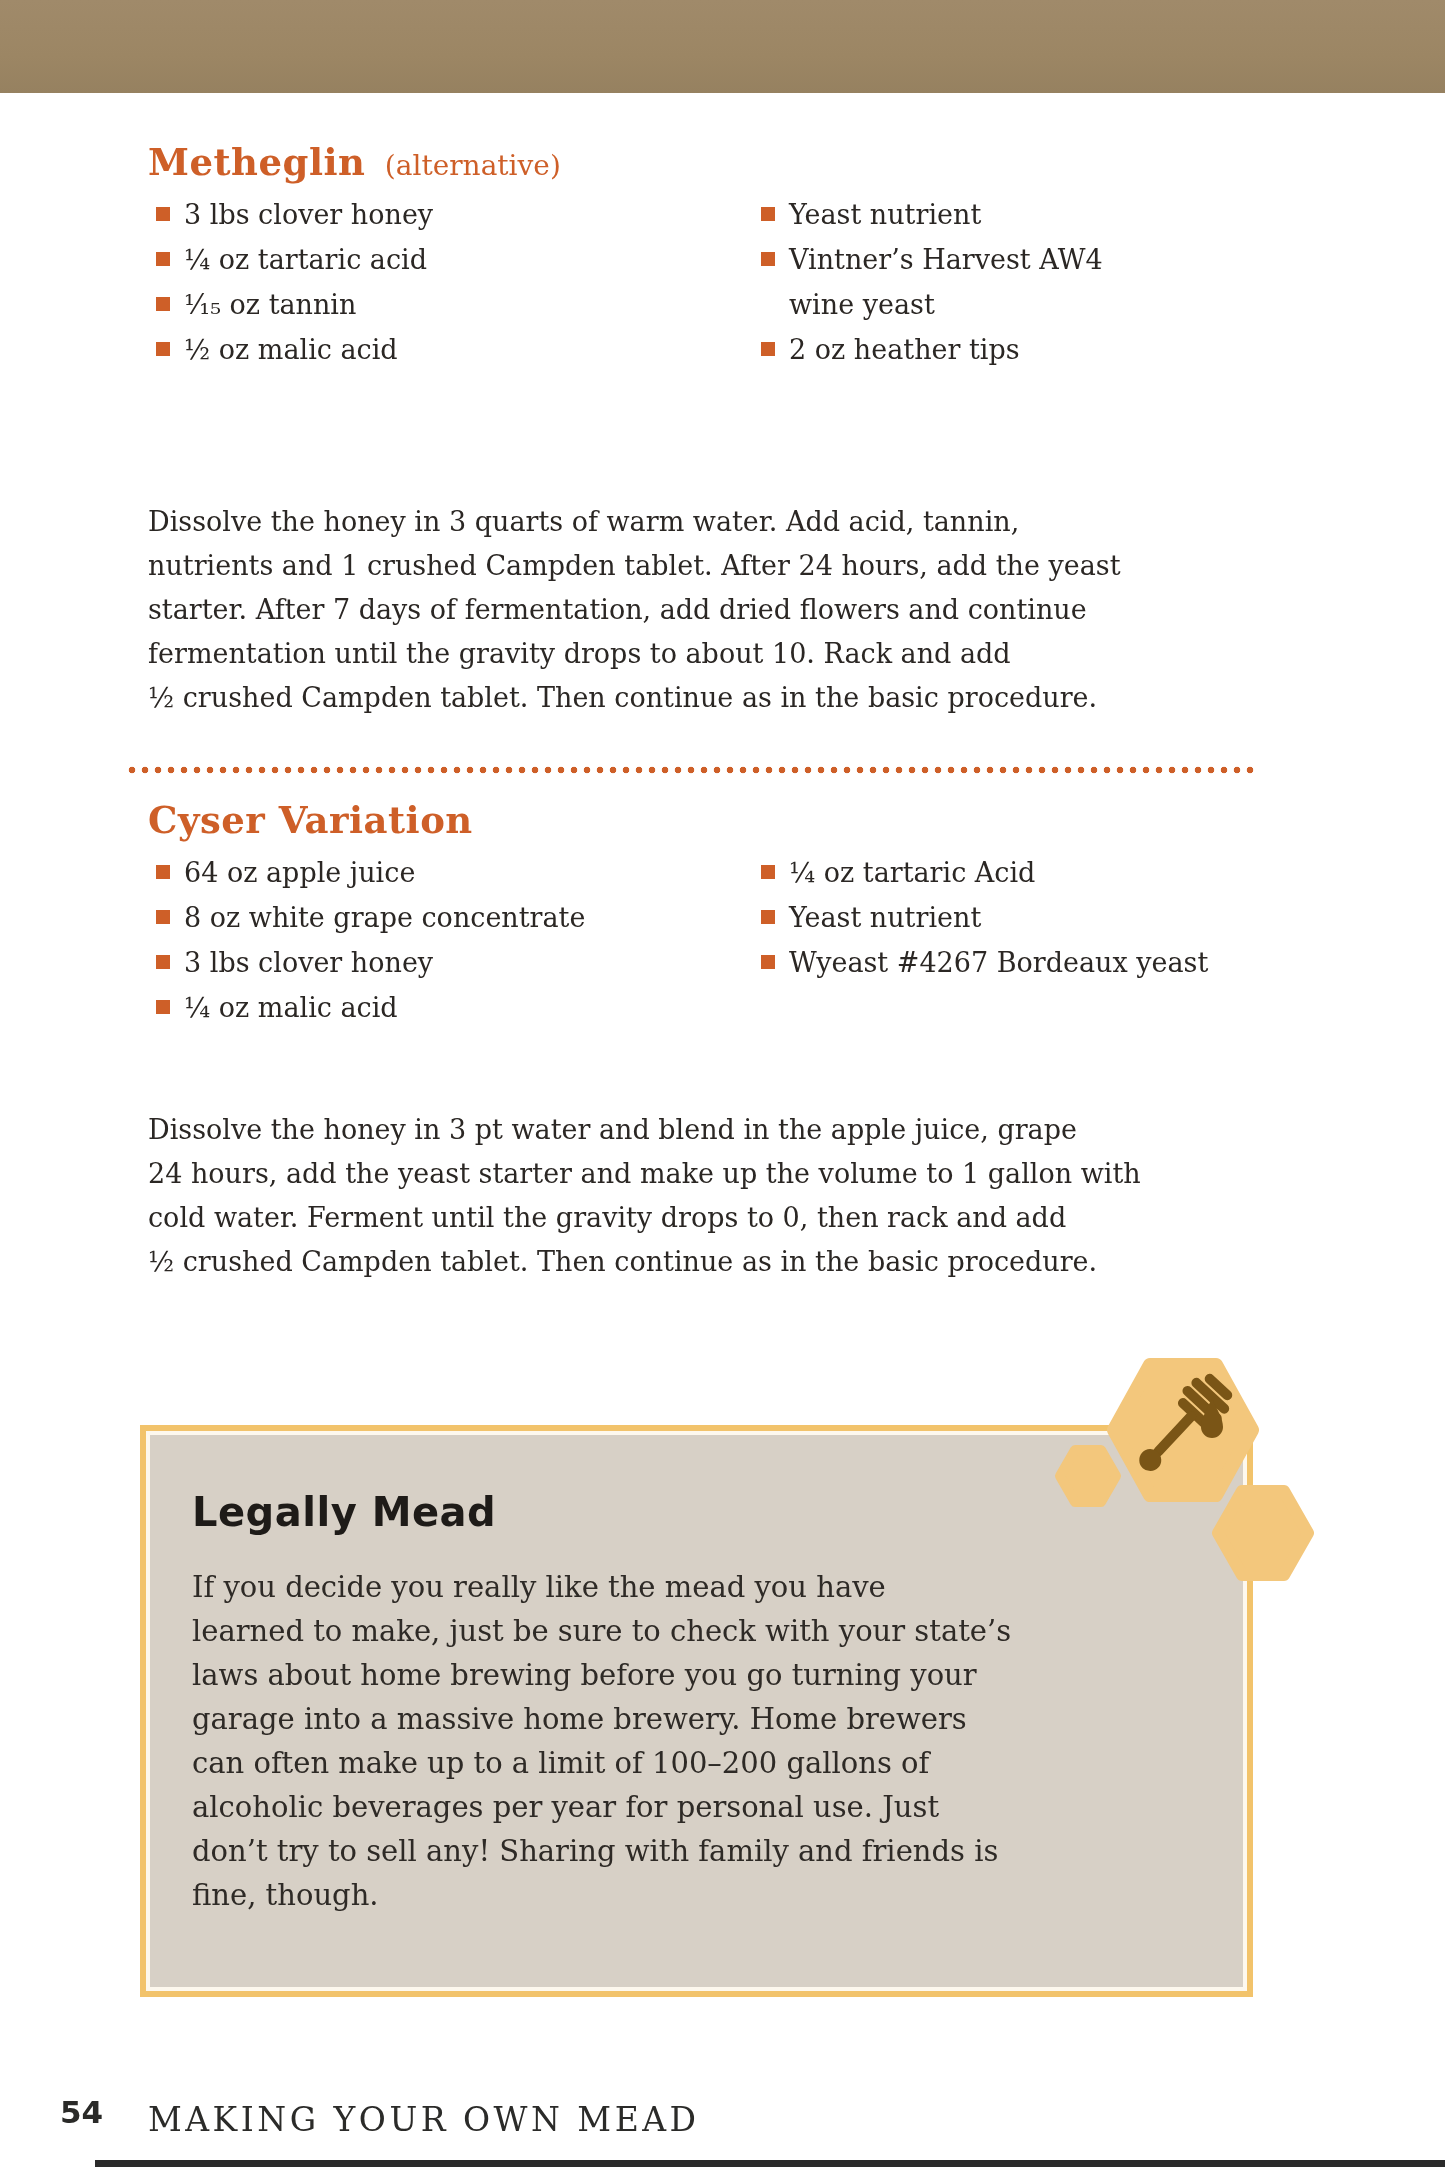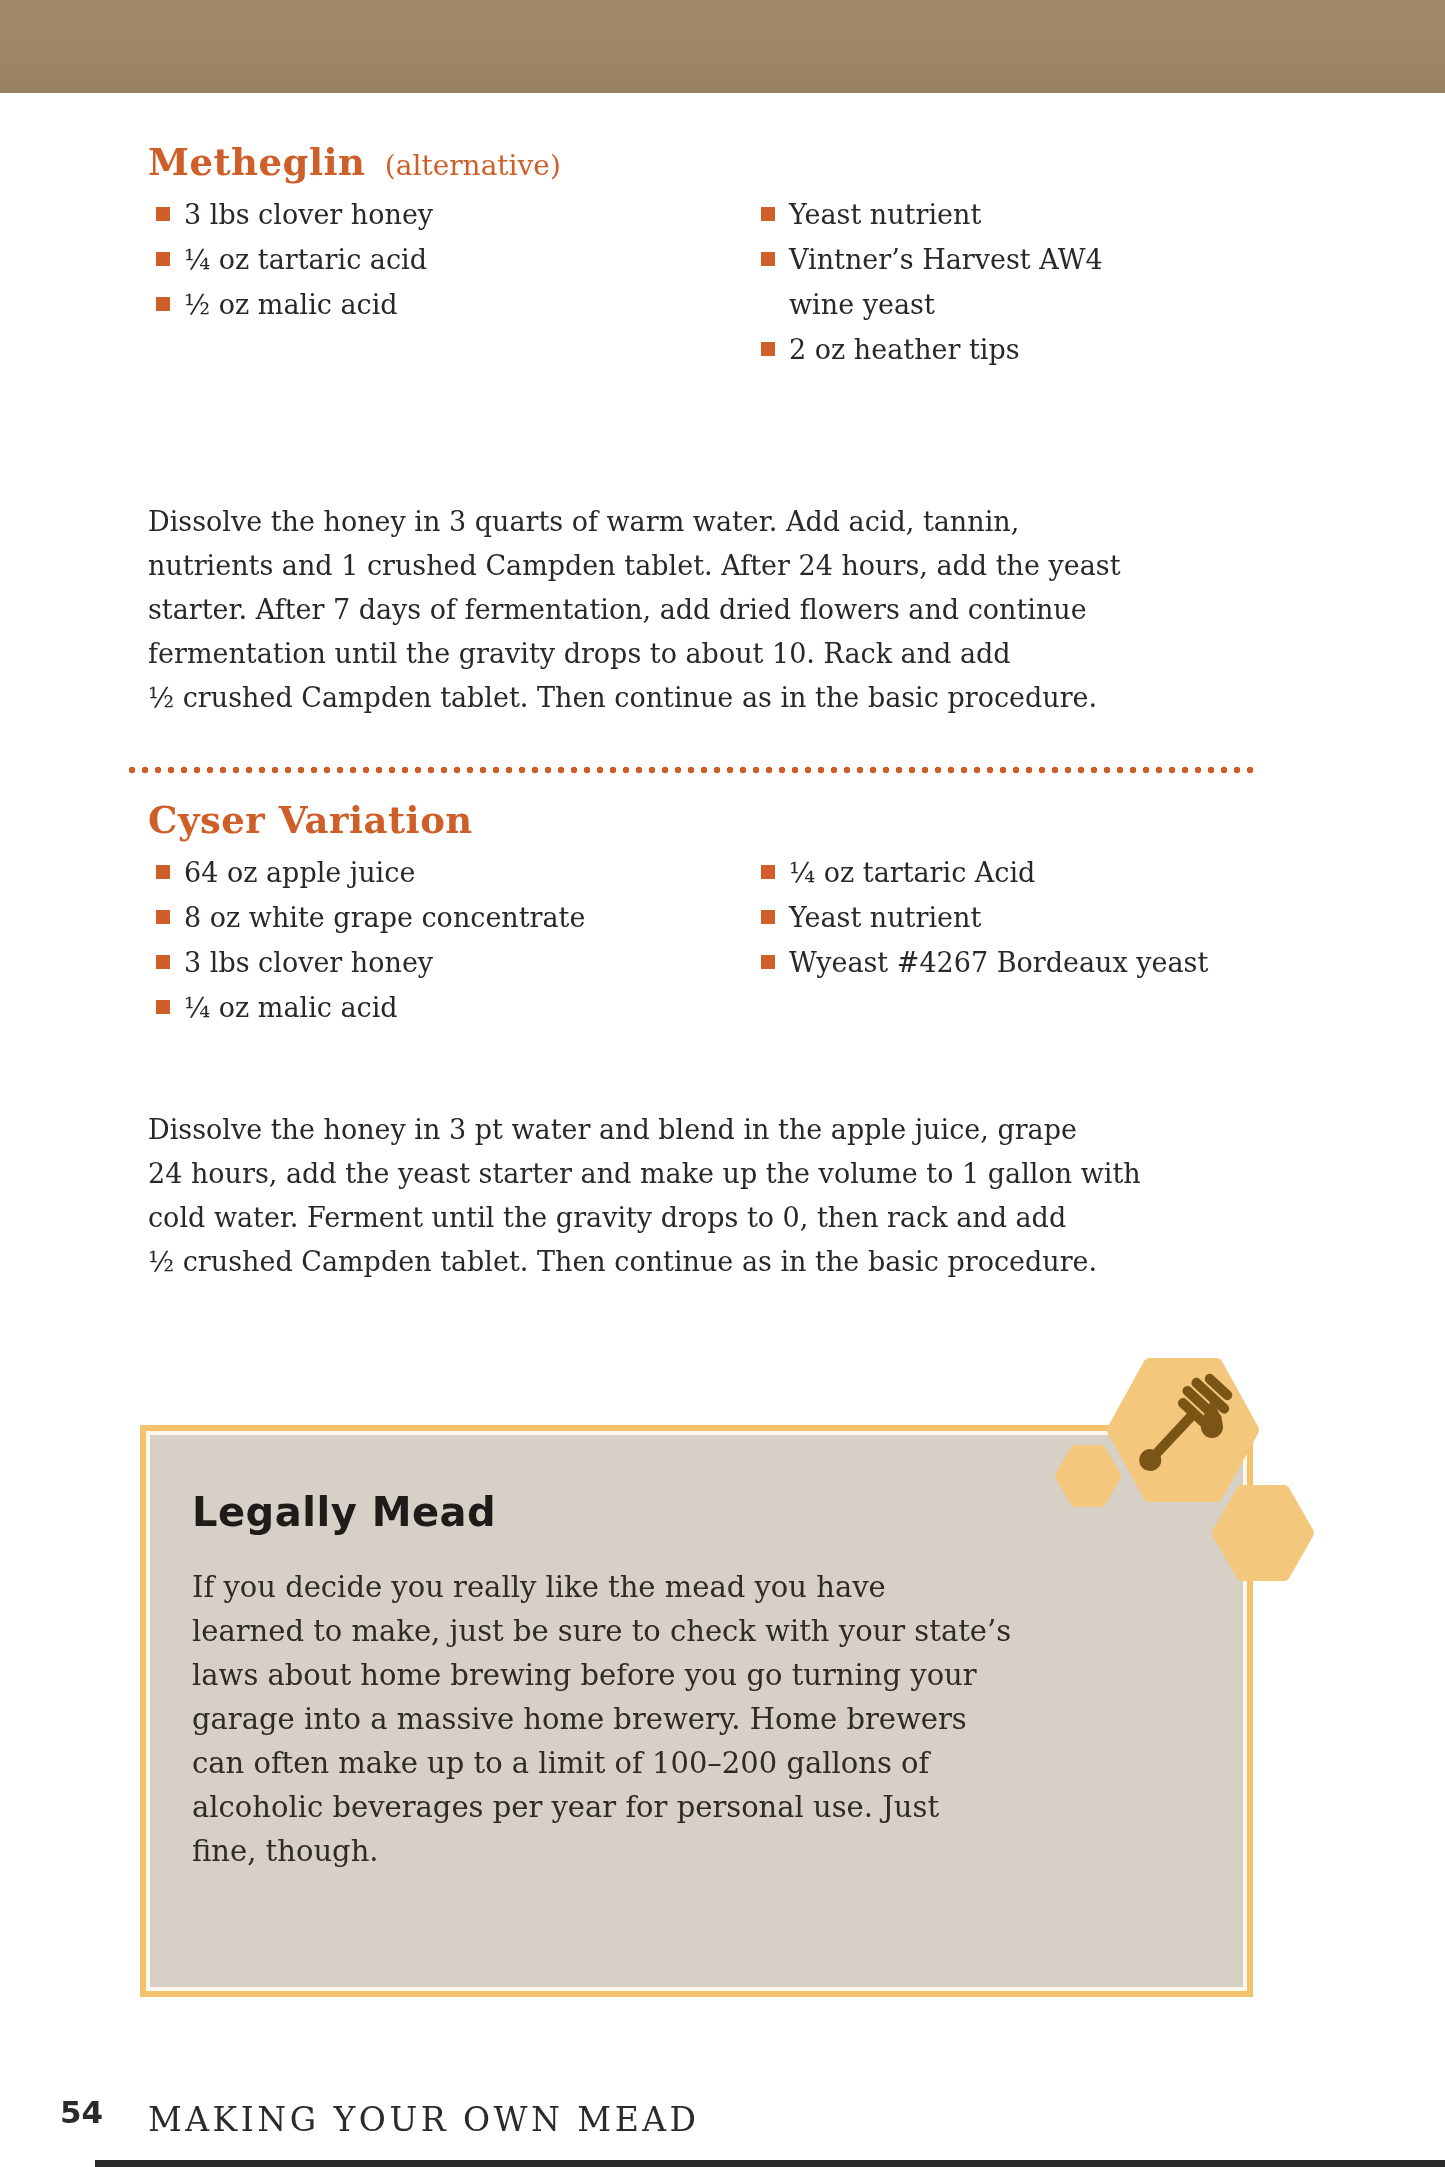--- a/index.html
+++ b/index.html
@@ -97,20 +97,24 @@
     <li>
         <span class="bullet"></span>
         <span class="txt">3 lbs clover honey</span>
       </li>
     <li>
         <span class="bullet"></span>
         <span class="txt">¼ oz tartaric acid</span>
       </li>
     <li>
         <span class="bullet"></span>
+        <span class="txt">¹⁄₁₅ oz tannin</span>
+      </li>
+    <li>
+        <span class="bullet"></span>
         <span class="txt">½ oz malic acid</span>
       </li>
   </ul>
   <ul class="ing col-right">
     <li>
         <span class="bullet"></span>
         <span class="txt">Yeast nutrient</span>
       </li>
     <li>
         <span class="bullet"></span>
@@ -180,20 +184,21 @@
 </div>
 
 <div class="legal-box">
   <h3 class="legal-title">Legally Mead</h3>
   <div class="legal-line">If you decide you really like the mead you have</div>
   <div class="legal-line">learned to make, just be sure to check with your state’s</div>
   <div class="legal-line">laws about home brewing before you go turning your</div>
   <div class="legal-line">garage into a massive home brewery. Home brewers</div>
   <div class="legal-line">can often make up to a limit of 100–200 gallons of</div>
   <div class="legal-line">alcoholic beverages per year for personal use. Just</div>
+  <div class="legal-line">don’t try to sell any! Sharing with family and friends is</div>
   <div class="legal-line">fine, though.</div>
 </div>
 
 <svg class="hex-cluster" width="300" height="270" viewBox="0 0 300 270">
 
   <polygon points="20,136 35,110 61,110 76,136 61,162 35,162" fill="#f3c77c" stroke="#f3c77c" stroke-width="10" stroke-linejoin="round"></polygon>
 
   <polygon points="178,193 202,151 244,151 268,193 244,235 202,235" fill="#f3c77c" stroke="#f3c77c" stroke-width="12" stroke-linejoin="round"></polygon>
 
   <polygon points="74,90 110,25 176,25 212,90 176,155 110,155" fill="#f3c77c" stroke="#f3c77c" stroke-width="14" stroke-linejoin="round"></polygon>

